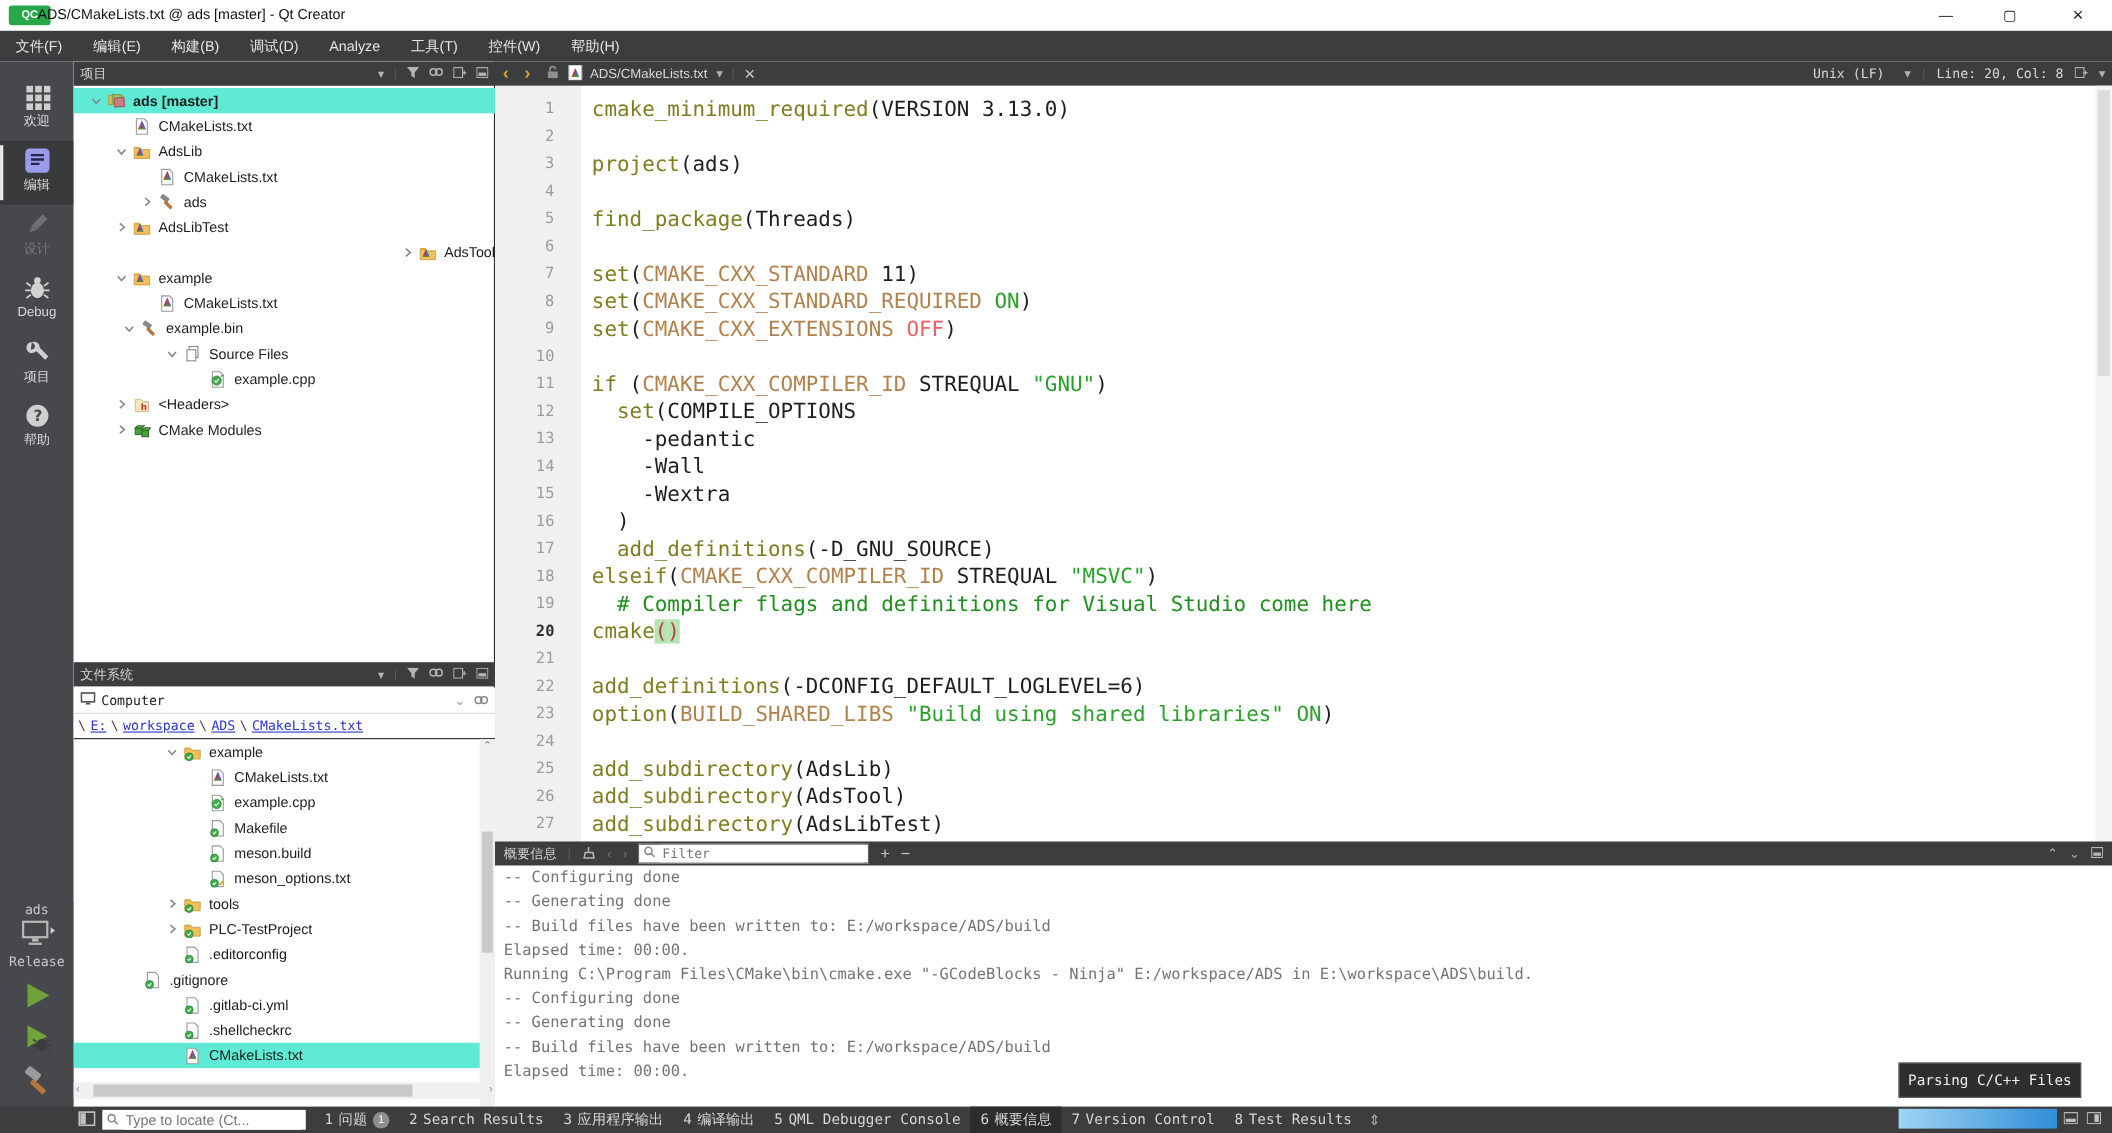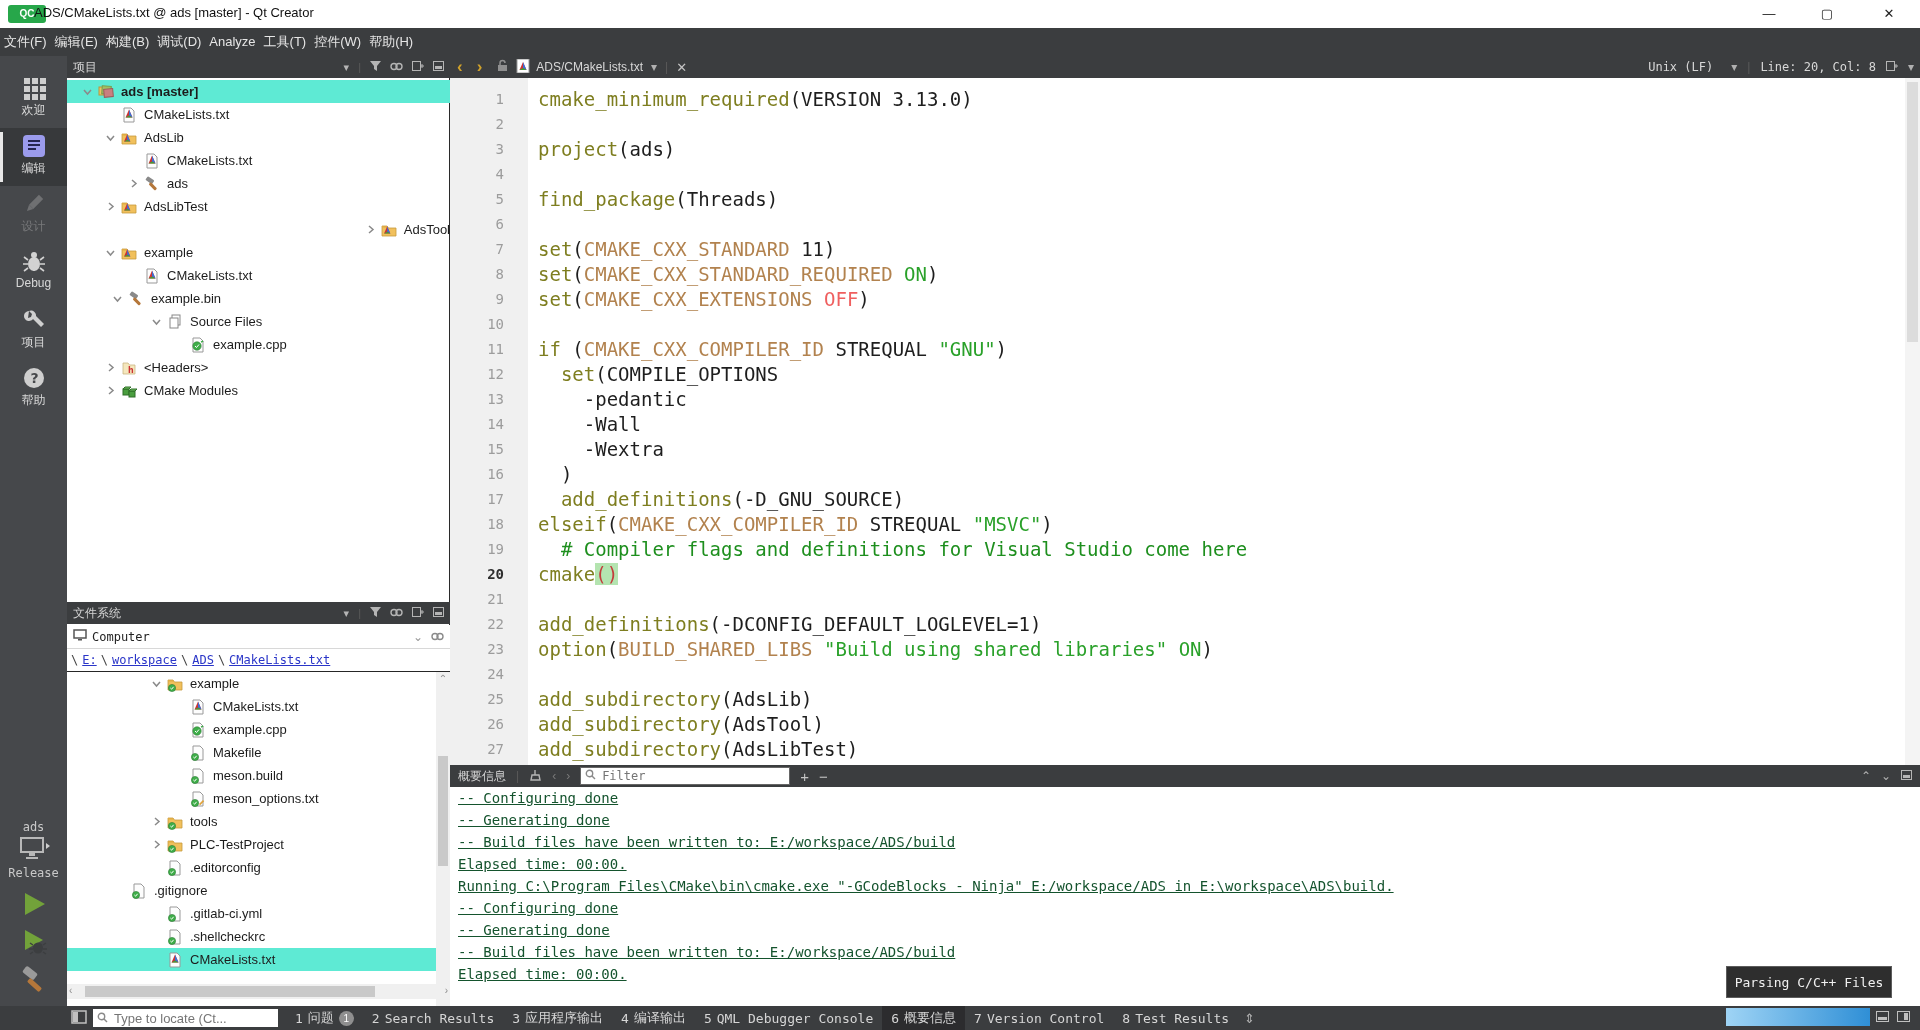--- a/index.html
+++ b/index.html
@@ -10,21 +10,21 @@
 
   
   #titlebar{left:0;top:0;width:1920px;height:28px;background:#ffffff;color:#111;}
   #app-icon{left:8px;top:5px;width:38px;height:18px;background:#27a74a;border-radius:3px;
             color:#fff;font-size:10px;font-weight:bold;text-align:center;line-height:18px;}
   #window-title{left:34px;top:5px;font-size:13px;}
   .winbtn{top:0;width:46px;height:28px;text-align:center;line-height:28px;font-size:13px;color:#222;}
 
   
   #menubar{left:0;top:28px;width:1920px;height:28px;background:#3b3d3f;display:flex;align-items:center;}
-  .menu-item{color:#e6e6e6;font-size:13px;padding:0 4px;line-height:28px;}
+  .menu-item{color:#e6e6e6;font-size:13px;padding:0 14px;line-height:28px;}
 
   
   #iconbar{left:0;top:56px;width:67px;height:974px;background:#46484b;}
   .mode{position:relative;width:67px;height:58px;text-align:center;color:#d8d8d8;font-size:12px;padding-top:6px;box-sizing:border-box;}
   .mode .micon{display:block;height:26px;}
   .mode.active{background:#37393b;}
   .mode.active:before{content:"";position:absolute;left:0;top:4px;bottom:4px;width:3px;background:#e8e8e8;}
   .mode.disabled{color:#77787a;}
 
   
@@ -75,21 +75,21 @@
   #ed-vscroll{left:1905px;top:78px;width:15px;height:687px;background:#f4f4f4;}
   #ed-vthumb{left:1907px;top:82px;width:11px;height:260px;background:#dcdcdc;}
 
   
   #outbar{left:450px;top:765px;width:1470px;height:22px;background:#3b3d3f;color:#d4d4d4;
           display:flex;align-items:center;font-size:12px;padding:0 8px;box-sizing:border-box;gap:10px;}
   #filter-box{width:210px;height:18px;background:#fff;border:1px solid #666;display:flex;align-items:center;padding:0 4px;gap:4px;box-sizing:border-box;}
   #filter-input{border:0;outline:0;width:100%;font-size:12px;font-family:"DejaVu Sans Mono",monospace;color:#333;}
   #output{left:450px;top:787px;width:1470px;height:219px;background:#fff;overflow:hidden;}
   .out-line{height:22px;line-height:22px;padding-left:8px;font-family:"DejaVu Sans Mono",monospace;
-            font-size:14px;color:#14532d;white-space:pre;text-decoration:underline;}
+            font-size:14px;color:#737373;white-space:pre;}
 
   
   #statusbar{left:0;top:1006px;width:1920px;height:24px;background:#3b3d3f;display:flex;align-items:center;
              color:#d6d6d6;font-size:13px;}
   #locator{width:185px;height:18px;background:#fff;display:flex;align-items:center;margin-left:6px;padding:0 4px;gap:4px;box-sizing:border-box;}
   #locator input{border:0;outline:0;width:100%;font-size:13px;color:#8a8a8a;font-family:"Liberation Sans",sans-serif;}
   .pane-btn{display:flex;align-items:center;gap:5px;padding:0 9px;height:24px;font-family:"DejaVu Sans Mono",monospace;}
   .pane-btn.active{background:#2c2c2e;}
   .badge{width:15px;height:15px;border-radius:50%;background:#8f8f8f;color:#fff;font-size:10px;
          text-align:center;line-height:15px;font-family:"Liberation Sans",sans-serif;}
@@ -725,21 +725,21 @@
           <span class="ct"><span class="tk-fn">cmake</span><span class="tk-hl">(</span><span class="tk-hl">)</span></span>
         </div>
         <div class="code-line">
           <span class="ln">21</span>
           <span class="lnpad"></span>
           <span class="ct"></span>
         </div>
         <div class="code-line">
           <span class="ln">22</span>
           <span class="lnpad"></span>
-          <span class="ct"><span class="tk-fn">add_definitions</span><span class="tk-p">(-DCONFIG_DEFAULT_LOGLEVEL=1)</span></span>
+          <span class="ct"><span class="tk-fn">add_definitions</span><span class="tk-p">(-DCONFIG_DEFAULT_LOGLEVEL=6)</span></span>
         </div>
         <div class="code-line">
           <span class="ln">23</span>
           <span class="lnpad"></span>
           <span class="ct"><span class="tk-fn">option</span><span class="tk-p">(</span><span class="tk-v">BUILD_SHARED_LIBS</span><span class="tk-p"> </span><span class="tk-str">"Build using shared libraries"</span><span class="tk-p"> </span><span class="tk-on">ON</span><span class="tk-p">)</span></span>
         </div>
         <div class="code-line">
           <span class="ln">24</span>
           <span class="lnpad"></span>
           <span class="ct"></span>

